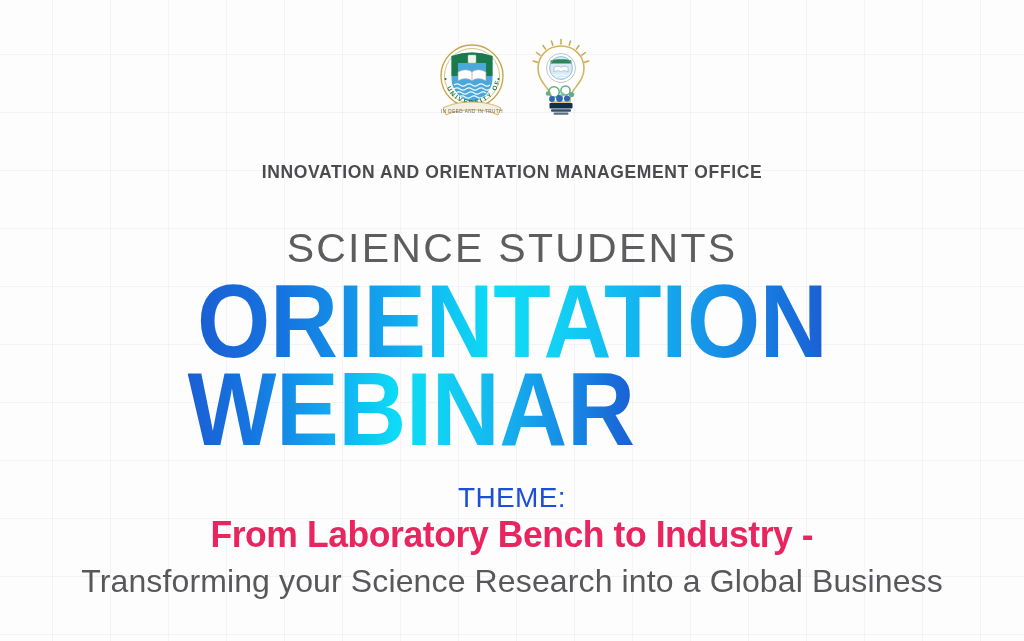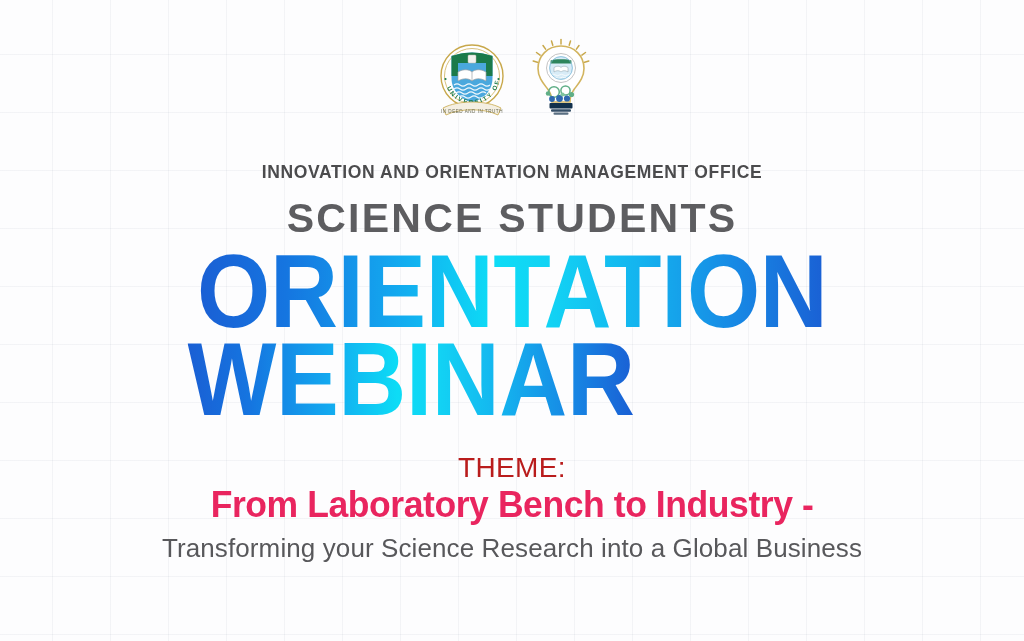--- a/index.html
+++ b/index.html
@@ -62,24 +62,24 @@
     color:#4b4b4d;
     font-weight:bold;
     font-size:17.5px;
     letter-spacing:.035em;
     line-height:1.62;
   }
   .org-line{ display:block; white-space:nowrap; }
 
   
   .eyebrow{
-    margin-top:12px;
+    margin-top:42px;
     color:#5d5d60;
     font-size:41px;
-    font-weight:700;
+    font-weight:400;
     letter-spacing:.055em;
     line-height:1;
     white-space:nowrap;
   }
 
   
   .wordmark-wrap{
     margin-top:6px;
     display:flex;
     flex-direction:column;
@@ -117,42 +117,42 @@
     margin-top:-6px;
   }
 
   
   .theme-block{
     margin-top:26px;
     text-align:center;
   }
   .theme-label{
     display:block;
-    color:#b91c1c;
+    color:#1d4ed8;
     font-size:28px;
     font-weight:400;
     letter-spacing:.012em;
     line-height:1.05;
   }
   .theme-title{
     display:block;
     margin-top:2px;
     color:#e9255f;
     font-size:37px;
     font-weight:bold;
     letter-spacing:-.012em;
     line-height:1.12;
     transform:scaleX(.96);
     white-space:nowrap;
   }
   .theme-sub{
     display:block;
     margin-top:9px;
     color:#58585b;
-    font-size:26px;
+    font-size:32px;
     font-weight:400;
     letter-spacing:.004em;
     line-height:1.1;
     white-space:nowrap;
   }
 </style>
 </head>
 <body>
 
 <div id="poster">

